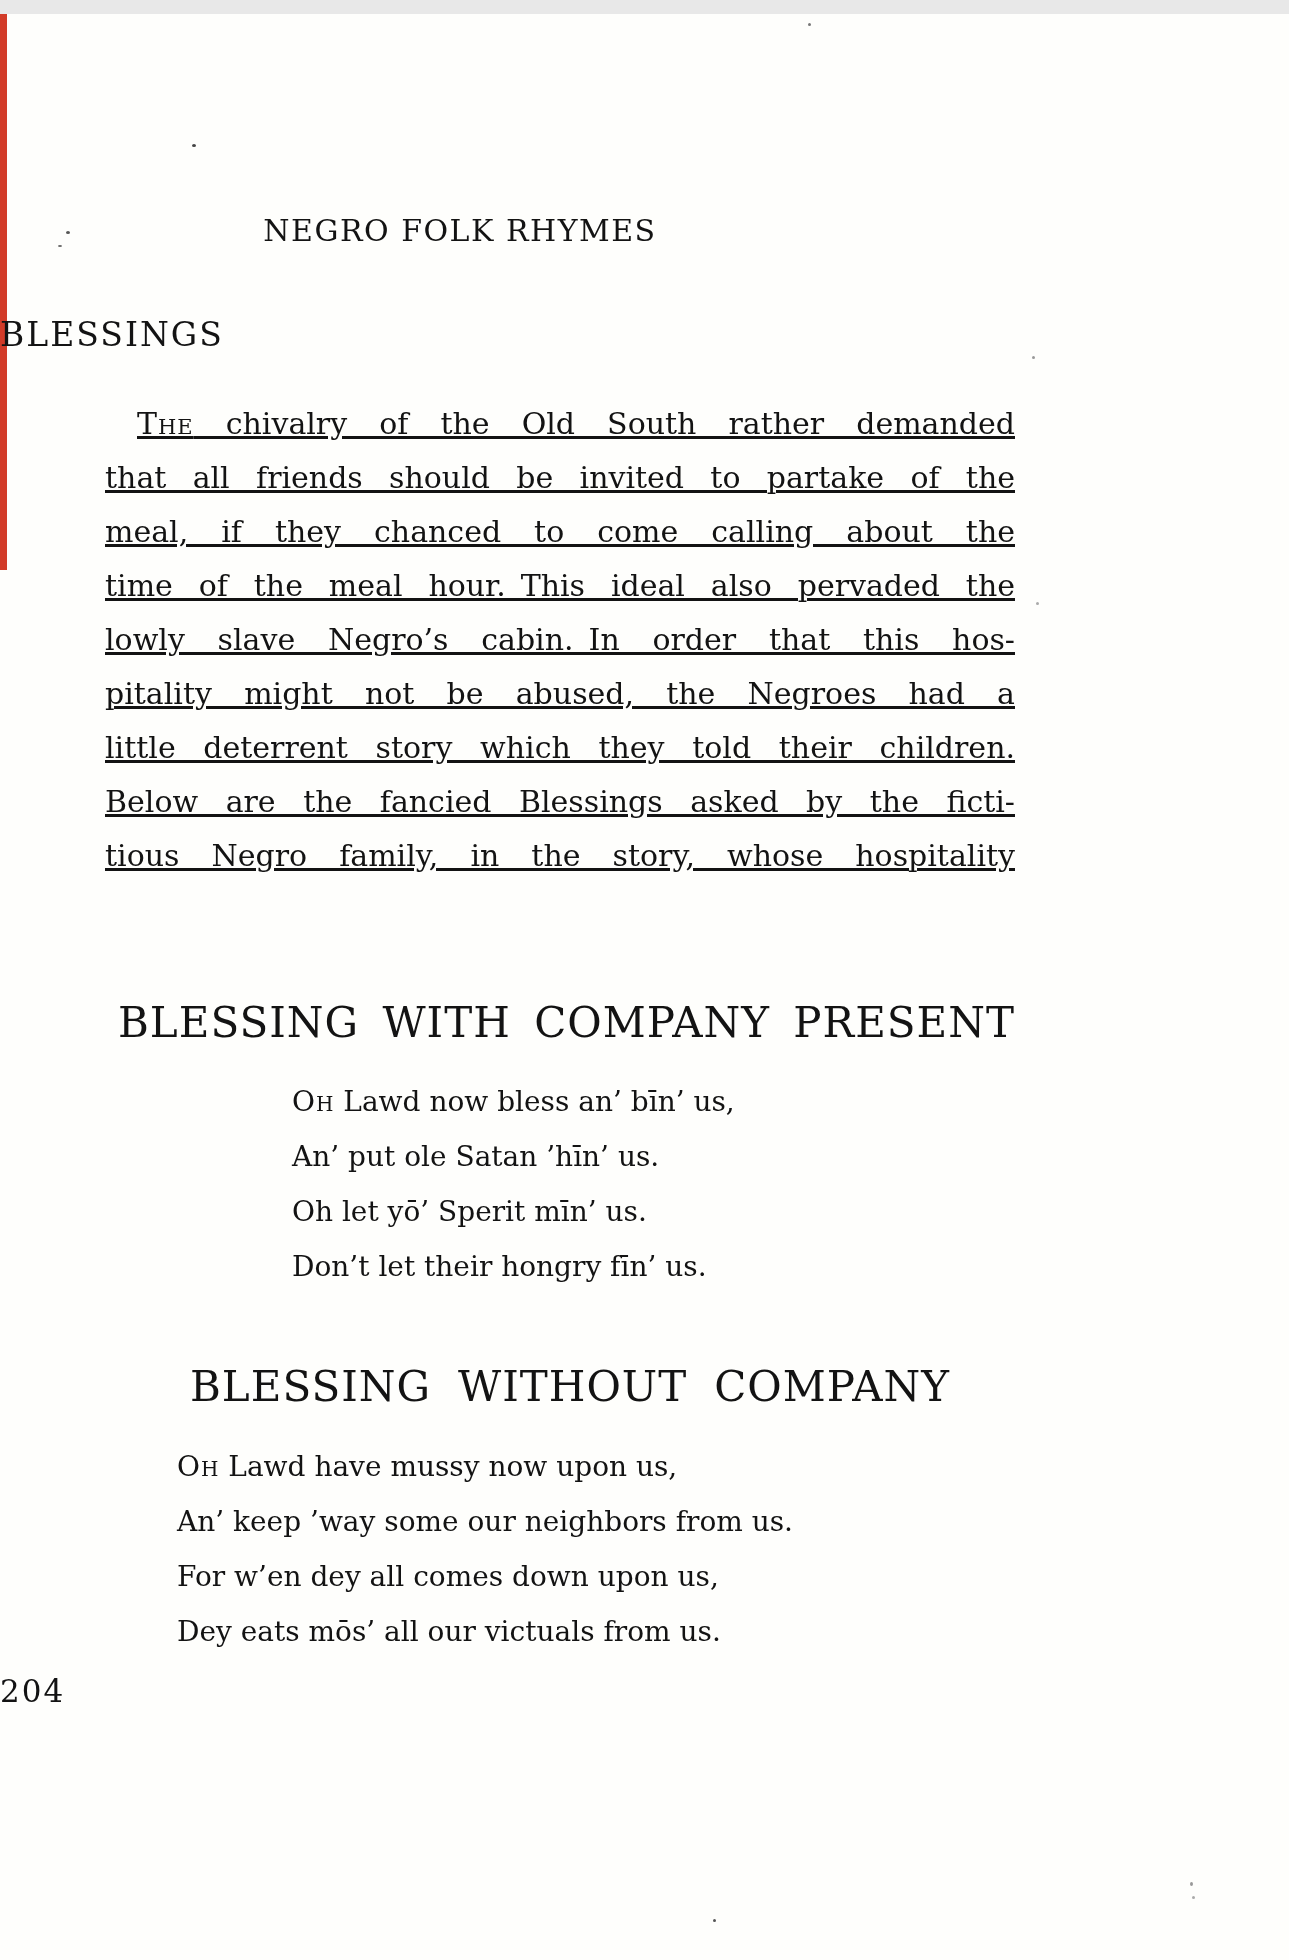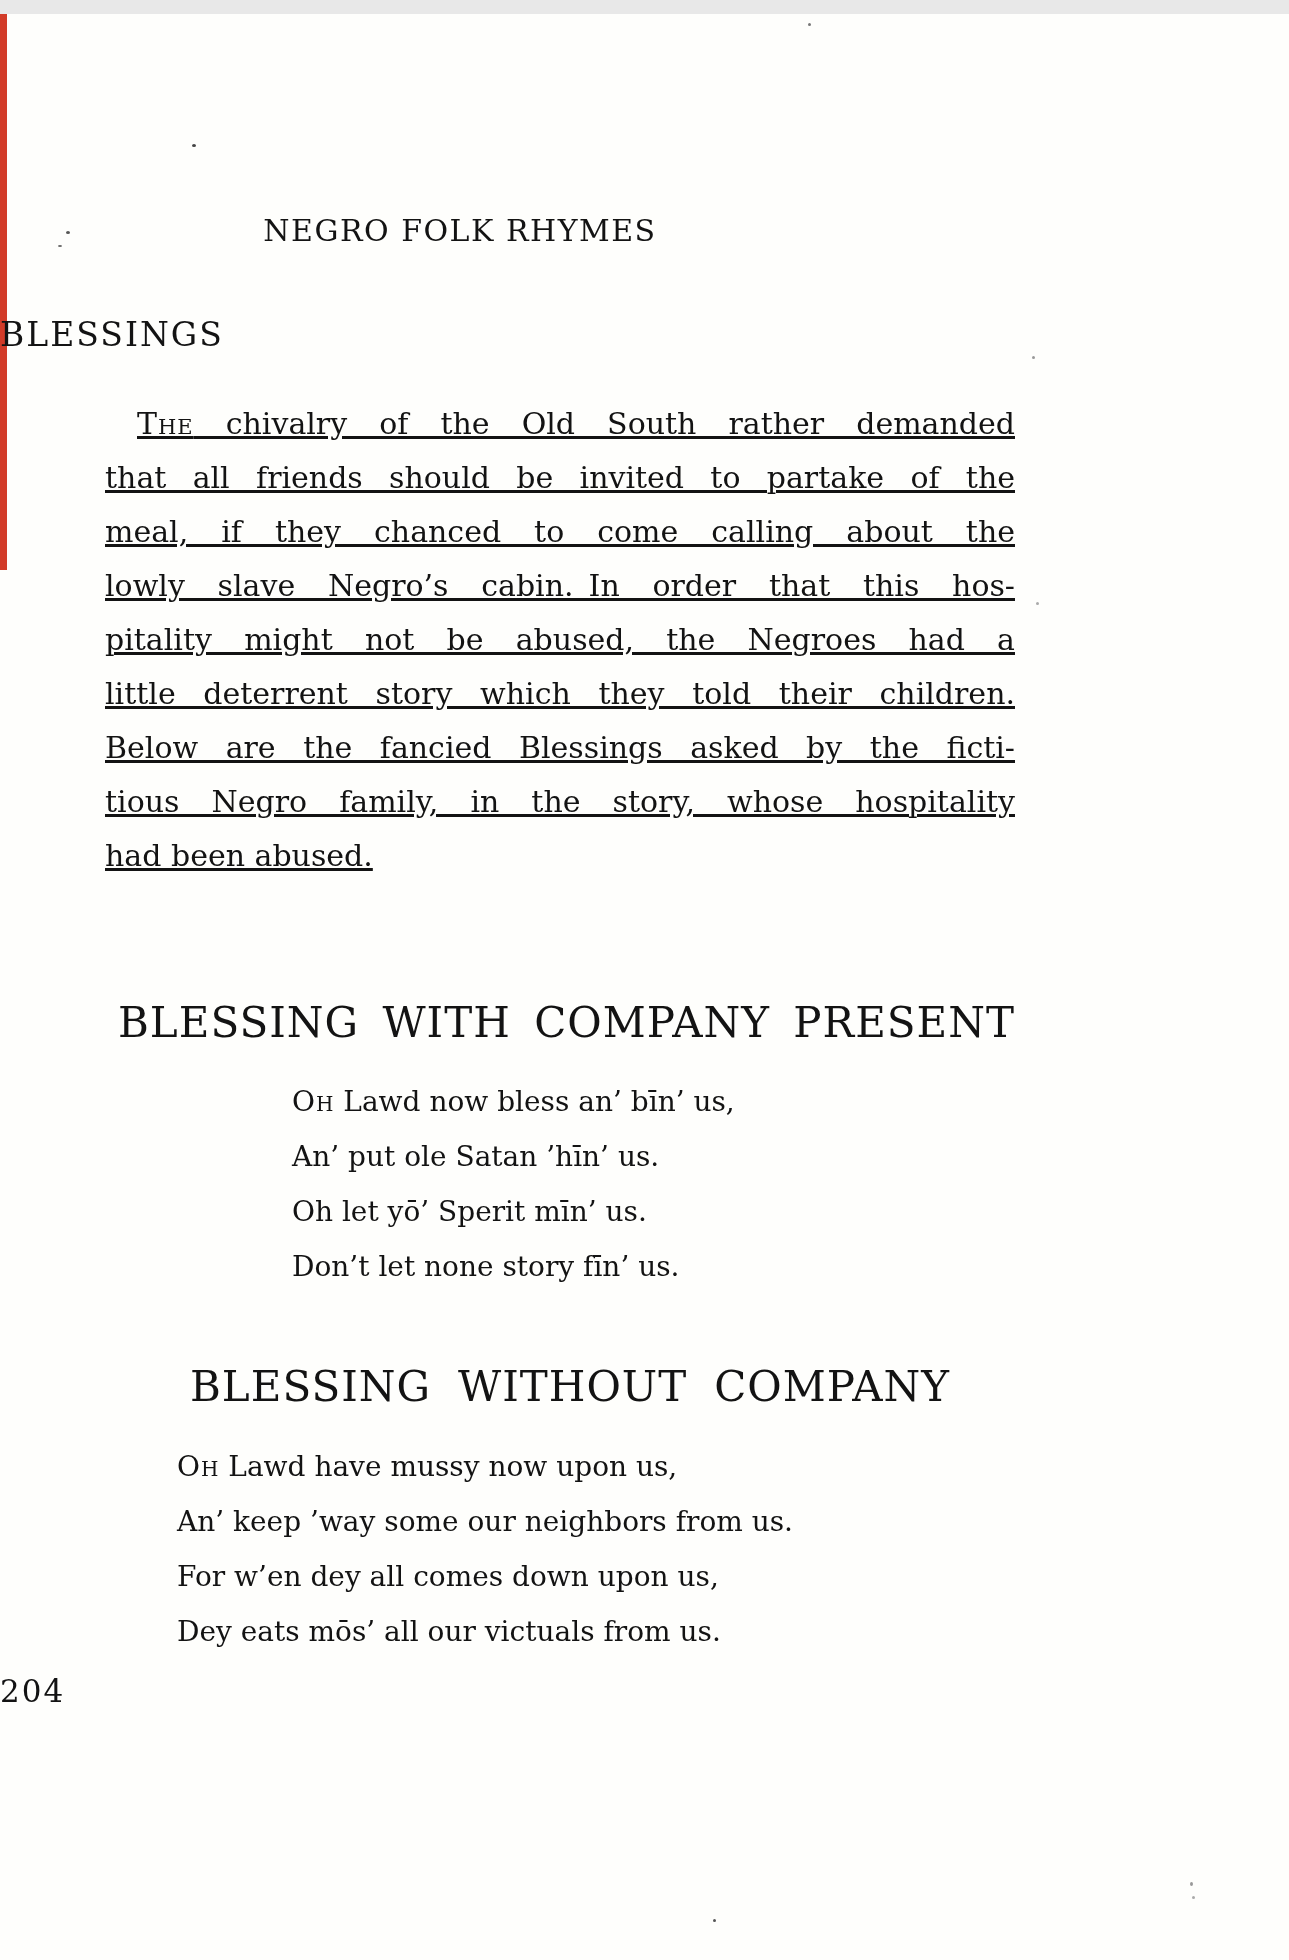--- a/index.html
+++ b/index.html
@@ -62,35 +62,35 @@
   <div class="left-bar"></div>
 
   <div class="running-header">NEGRO FOLK RHYMES</div>
 
   <div class="chapter-title">BLESSINGS</div>
 
   <div class="intro">
     <div class="jline first"><span class="sc">The</span><span> chivalry of the Old South rather demanded</span></div>
     <div class="jline">that all friends should be invited to partake of the</div>
     <div class="jline">meal, if they chanced to come calling about the</div>
+    <div class="jline">time of the meal hour. This ideal also pervaded the</div>
     <div class="jline">lowly slave Negro’s cabin. In order that this hos-</div>
     <div class="jline">pitality might not be abused, the Negroes had a</div>
     <div class="jline">little deterrent story which they told their children.</div>
     <div class="jline">Below are the fancied Blessings asked by the ficti-</div>
     <div class="jline">tious Negro family, in the story, whose hospitality</div>
-    <div class="jline lastline">had been abused.</div>
   </div>
 
   <div class="section-heading sec1-heading">BLESSING WITH COMPANY PRESENT</div>
 
   <div class="verse verse1">
     <div><span class="sc">Oh</span><span> Lawd now bless an’ bīn’ us,</span></div>
     <div>An’ put ole Satan ’hīn’ us.</div>
     <div>Oh let yō’ Sperit mīn’ us.</div>
-    <div>Don’t let none story fīn’ us.</div>
+    <div>Don’t let their hongry fīn’ us.</div>
   </div>
 
   <div class="section-heading sec2-heading">BLESSING WITHOUT COMPANY</div>
 
   <div class="verse verse2">
     <div><span class="sc">Oh</span><span> Lawd have mussy now upon us,</span></div>
     <div>An’ keep ’way some our neighbors from us.</div>
     <div>For w’en dey all comes down upon us,</div>
     <div>Dey eats mōs’ all our victuals from us.</div>
   </div>

